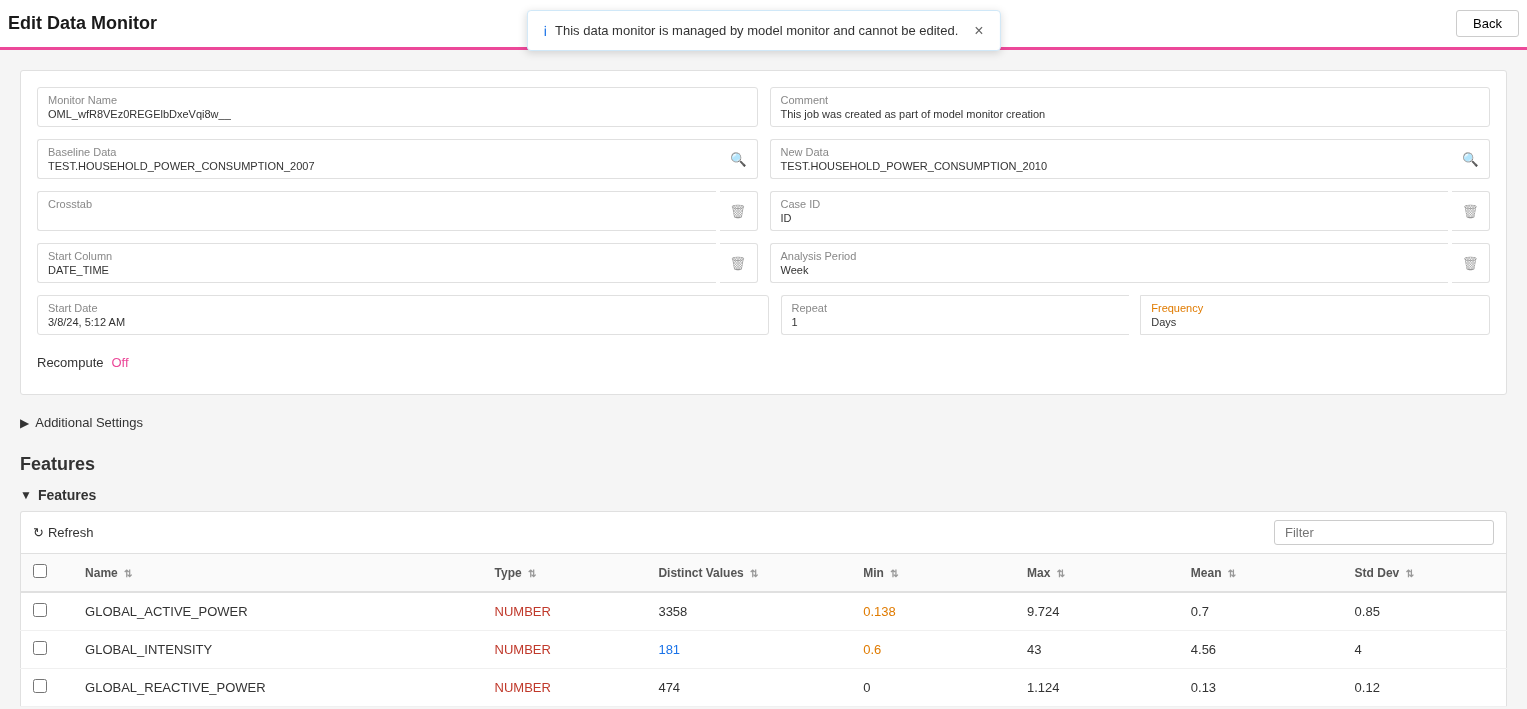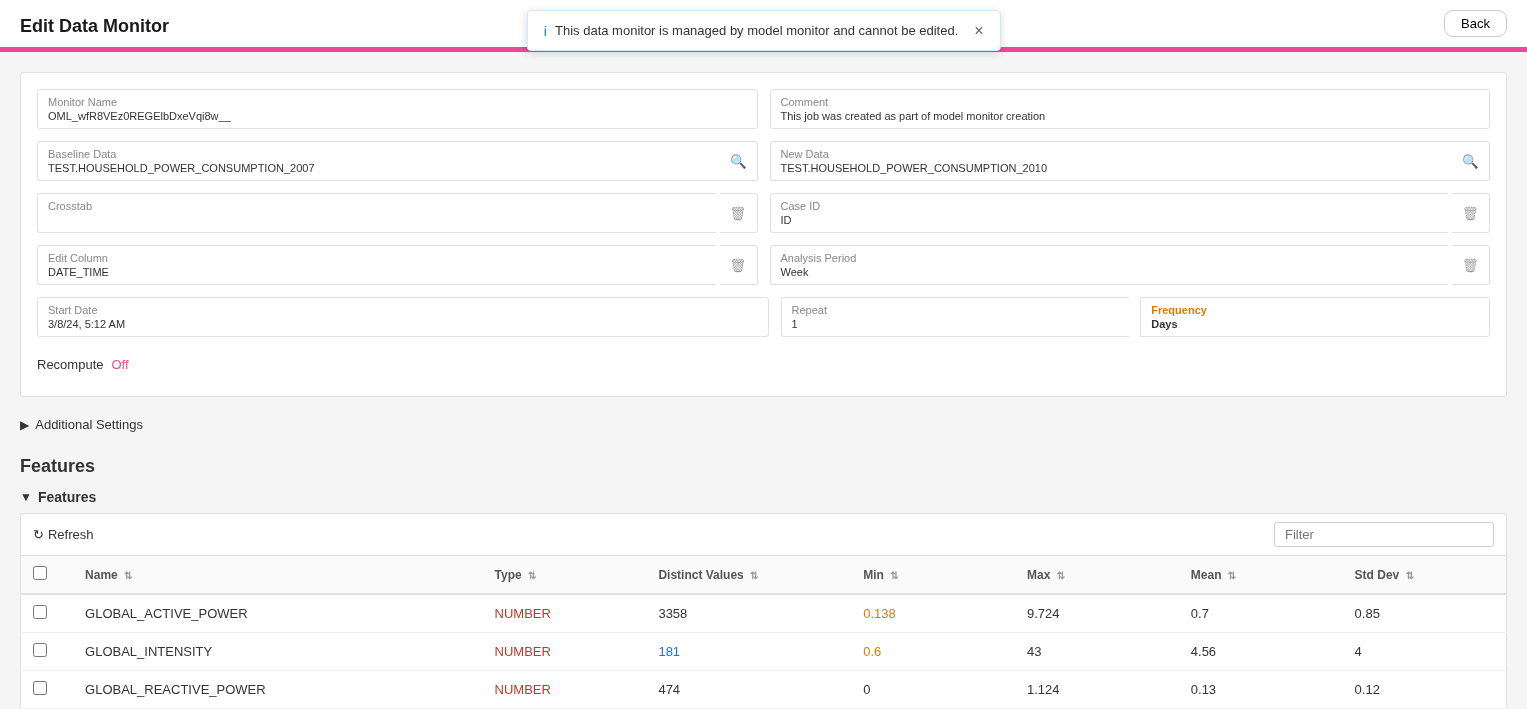--- a/index.html
+++ b/index.html
@@ -1,20 +1,20 @@
 <!DOCTYPE html>
 <html><head>
   <meta charset="utf-8">
   <style>
     * { box-sizing: border-box; margin: 0; padding: 0; }
     body { font-family: -apple-system, BlinkMacSystemFont, "Segoe UI", Arial, sans-serif; background: #f5f5f5; color: #333; font-size: 13px; }
 
-    .page-header { display: flex; align-items: flex-end; justify-content: space-between; padding: 10px 20px; background: #fff; border-bottom: 5px solid #ec4899; }
+    .page-header { display: flex; align-items: center; justify-content: space-between; padding: 10px 8px; background: #fff; border-bottom: 3px solid #ec4899; }
     .page-title { font-size: 18px; font-weight: 700; color: #1a1a1a; }
-    .back-btn { border: 1px solid #ccc; background: #fff; padding: 5px 16px; cursor: pointer; border-radius: 9px; font-size: 13px; }
+    .back-btn { border: 1px solid #ccc; background: #fff; padding: 5px 16px; cursor: pointer; border-radius: 3px; font-size: 13px; }
 
     .notification-banner { position: fixed; top: 10px; left: 50%; transform: translateX(-50%); background: #fff; border: 1px solid #d0e8f8; border-radius: 4px; padding: 10px 16px; display: flex; align-items: center; gap: 8px; box-shadow: 0 2px 8px rgba(0,0,0,0.15); z-index: 999; white-space: nowrap; }
     .notification-icon { color: #1a73e8; font-size: 14px; }
     .notification-text { color: #333; font-size: 13px; }
     .notification-close { cursor: pointer; color: #666; font-size: 16px; margin-left: 8px; }
 
     .main-content { padding: 20px; }
 
     .form-section { background: #fff; border: 1px solid #e0e0e0; border-radius: 3px; padding: 16px; margin-bottom: 12px; }
 
@@ -124,21 +124,21 @@
           <div class="field-label">Case ID</div>
           <div class="field-value">ID</div>
         </div>
         <button class="trash-btn">🗑</button>
       </div>
     </div>
 
     <div class="form-row">
       <div class="field-trash-wrapper" style="flex:1">
         <div class="form-field">
-          <div class="field-label">Edit Column</div>
+          <div class="field-label">Start Column</div>
           <div class="field-value">DATE_TIME</div>
         </div>
         <button class="trash-btn">🗑</button>
       </div>
       <div class="field-trash-wrapper" style="flex:1">
         <div class="form-field">
           <div class="field-label">Analysis Period</div>
           <div class="field-value">Week</div>
         </div>
         <button class="trash-btn">🗑</button>
@@ -148,21 +148,21 @@
     <div class="form-row">
       <div class="form-field" style="flex:1">
         <div class="field-label">Start Date</div>
         <div class="field-value">3/8/24, 5:12 AM</div>
       </div>
       <div style="flex:1; display:flex; gap:11px;">
         <div class="form-field" style="flex:1; border-radius:3px 0 0 3px; border-right:none;">
           <div class="field-label">Repeat</div>
           <div class="field-value">1</div>
         </div>
-        <div class="form-field" style="flex:1; border-radius:0 3px 3px 0;font-weight:bold;">
+        <div class="form-field" style="flex:1; border-radius:0 3px 3px 0;">
           <div class="field-label" style="color:#e07b00;">Frequency</div>
           <div class="field-value">Days</div>
         </div>
       </div>
     </div>
 
     <div class="recompute-row">
       <span class="recompute-label">Recompute</span>
       <span class="off-label">Off</span>
     </div>

